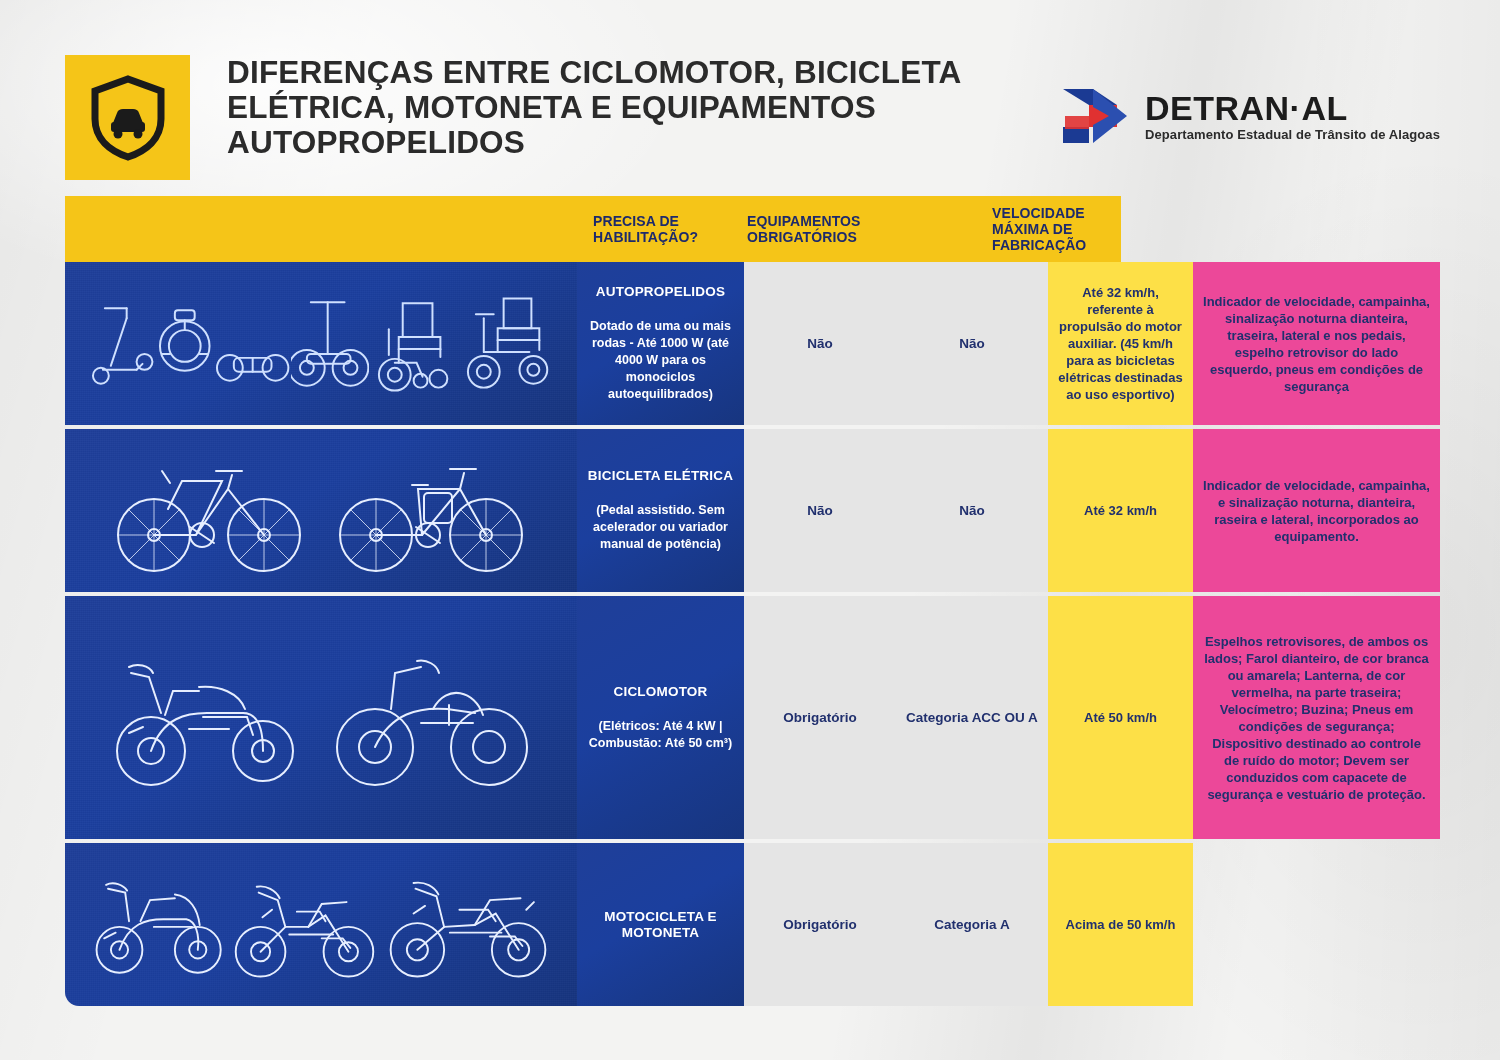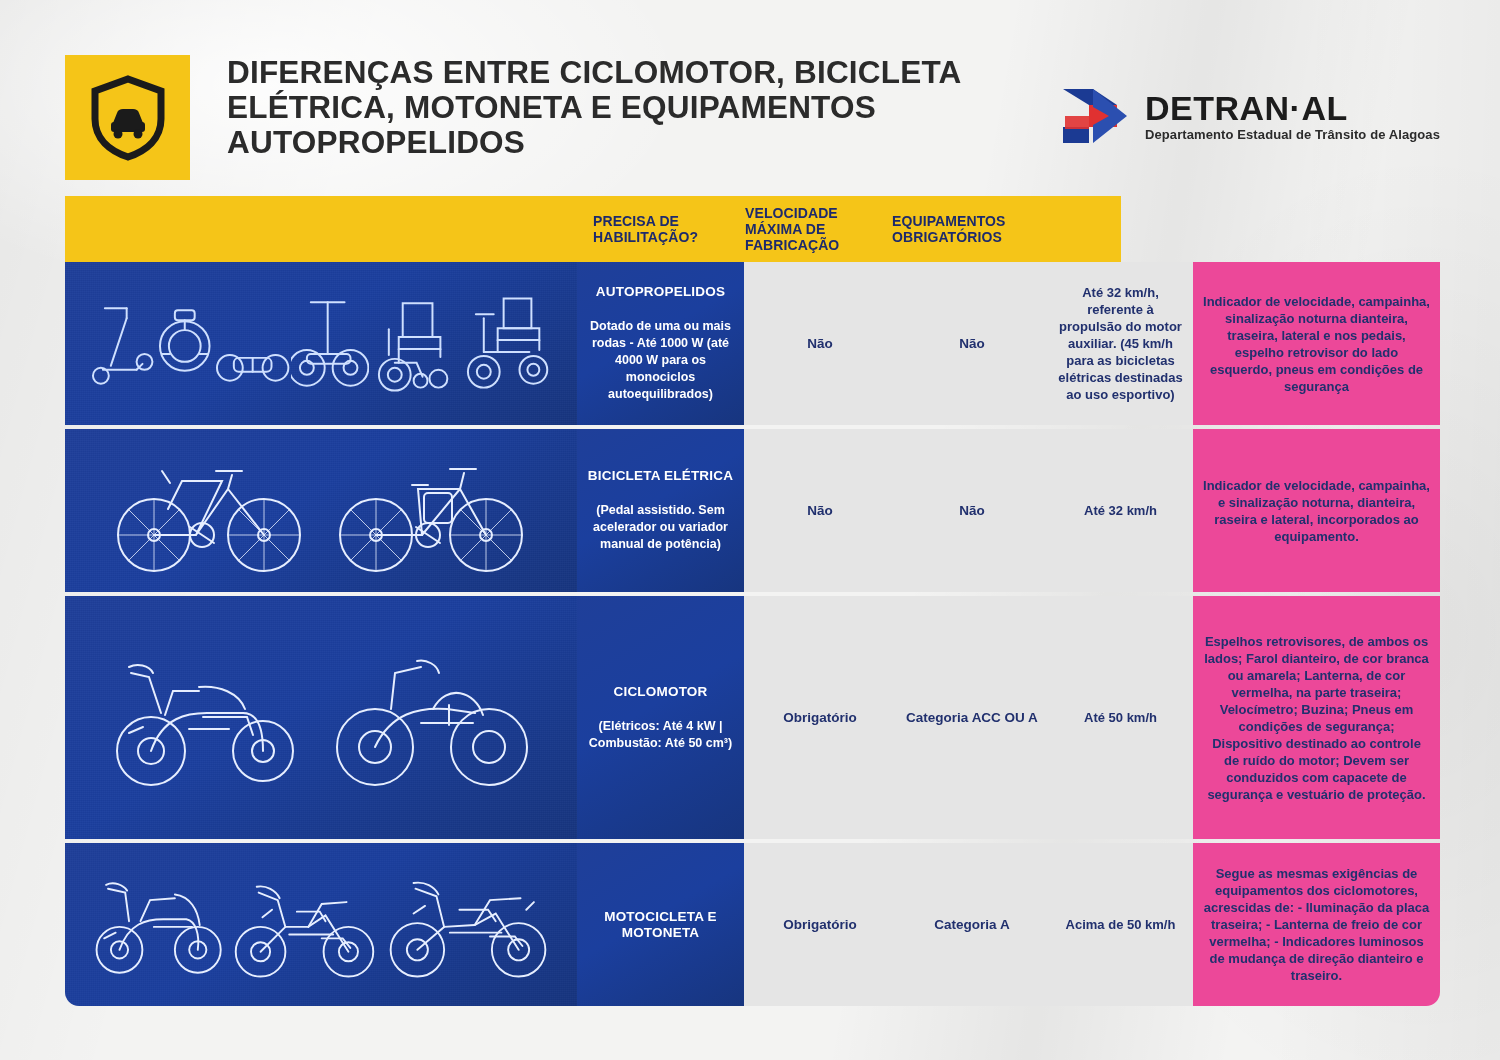--- a/index.html
+++ b/index.html
@@ -167,21 +167,21 @@
   }
   .row-body .c-reg,
   .row-body .c-hab {
     background: #e5e5e5;
     color: #21306e;
     font-size: 13.5px;
     font-weight: 700;
     line-height: 17px;
   }
   .row-body .c-vel {
-    background: #e5e5e5;
+    background: #fde047;
     color: #21306e;
     font-size: 13px;
     font-weight: 700;
     line-height: 17px;
   }
   .row-body .c-equip {
     background: #ec4899;
     color: #21306e;
     font-size: 13px;
     font-weight: 700;
@@ -257,22 +257,22 @@
         <div class="brand-sub">Departamento Estadual de Trânsito de Alagoas</div>
       </div>
     </div>
   </div>
 
   <div class="table">
 
     <div class="row head-row">
       <div class="cell c-img"></div>
       <div class="cell c-hab">PRECISA DE HABILITAÇÃO?</div>
+      <div class="cell c-equip">EQUIPAMENTOS OBRIGATÓRIOS</div>
       <div class="cell c-vel">VELOCIDADE MÁXIMA DE FABRICAÇÃO</div>
-      <div class="cell c-equip">EQUIPAMENTOS OBRIGATÓRIOS</div>
     </div>
 
     <div class="row row-body r1">
       <div class="cell c-img">
         <div class="noise"></div>
         <div class="art">
 
           <svg width="70" height="96" viewBox="0 0 70 96">
             <g fill="none" stroke="#cfe0ff" stroke-width="2" stroke-linecap="round">
               <path d="M18 12 h22"></path>
@@ -510,17 +510,16 @@
             </g>
           </svg>
         </div>
       </div>
       <div class="cell c-veh">
         <div class="veh-title">MOTOCICLETA E MOTONETA</div>
       </div>
       <div class="cell c-reg">Obrigatório</div>
       <div class="cell c-hab">Categoria A</div>
       <div class="cell c-vel">Acima de 50 km/h</div>
-      <div class="cell c-equip">Segue as mesmas exigências de equipamentos dos ciclomotores, acrescidas de: - Iluminação da placa traseira; - Lanterna de freio de cor vermelha; - Indicadores luminosos de mudança de direção dianteiro e traseiro.</div>
     </div>
 
   </div>
 </div>
 
 </body></html>

